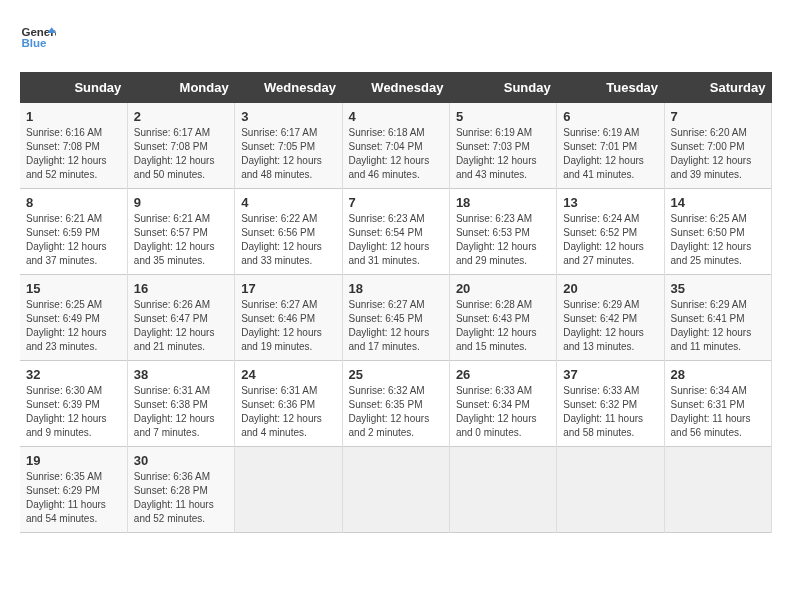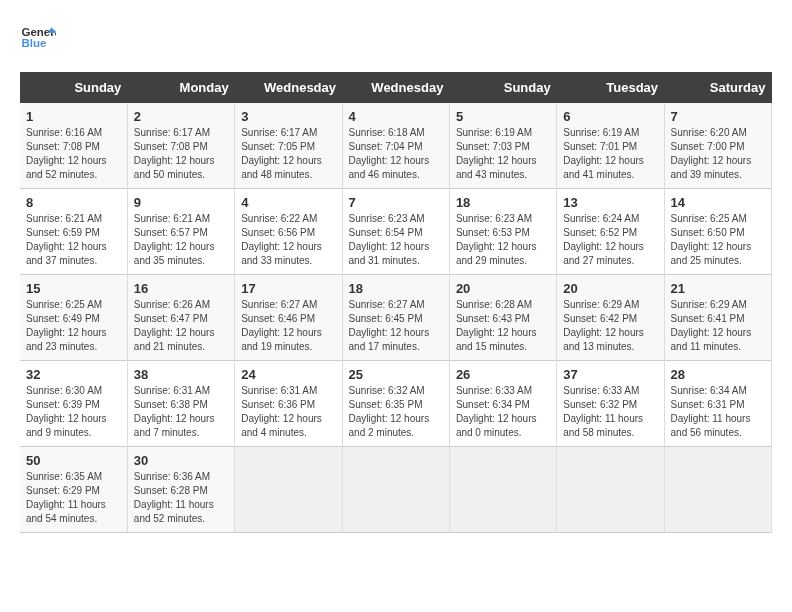--- a/index.html
+++ b/index.html
@@ -192,21 +192,21 @@
         </td>
         <td>
           <span class="day-num">20</span>
           <div class="day-info">Sunrise: 6:28 AM<br>Sunset: 6:43 PM<br>Daylight: 12 hours<br>and 15 minutes.</div>
         </td>
         <td>
           <span class="day-num">20</span>
           <div class="day-info">Sunrise: 6:29 AM<br>Sunset: 6:42 PM<br>Daylight: 12 hours<br>and 13 minutes.</div>
         </td>
         <td>
-          <span class="day-num">21</span>
+          <span class="day-num">35</span>
           <div class="day-info">Sunrise: 6:29 AM<br>Sunset: 6:41 PM<br>Daylight: 12 hours<br>and 11 minutes.</div>
         </td>
       </tr>
       <tr>
         <td>
           <span class="day-num">32</span>
           <div class="day-info">Sunrise: 6:30 AM<br>Sunset: 6:39 PM<br>Daylight: 12 hours<br>and 9 minutes.</div>
         </td>
         <td>
           <span class="day-num">38</span>
@@ -228,21 +228,21 @@
           <span class="day-num">37</span>
           <div class="day-info">Sunrise: 6:33 AM<br>Sunset: 6:32 PM<br>Daylight: 11 hours<br>and 58 minutes.</div>
         </td>
         <td>
           <span class="day-num">28</span>
           <div class="day-info">Sunrise: 6:34 AM<br>Sunset: 6:31 PM<br>Daylight: 11 hours<br>and 56 minutes.</div>
         </td>
       </tr>
       <tr>
         <td>
-          <span class="day-num">50</span>
+          <span class="day-num">19</span>
           <div class="day-info">Sunrise: 6:35 AM<br>Sunset: 6:29 PM<br>Daylight: 11 hours<br>and 54 minutes.</div>
         </td>
         <td>
           <span class="day-num">30</span>
           <div class="day-info">Sunrise: 6:36 AM<br>Sunset: 6:28 PM<br>Daylight: 11 hours<br>and 52 minutes.</div>
         </td>
         <td class="empty-cell"></td>
         <td class="empty-cell"></td>
         <td class="empty-cell"></td>
         <td class="empty-cell"></td>

